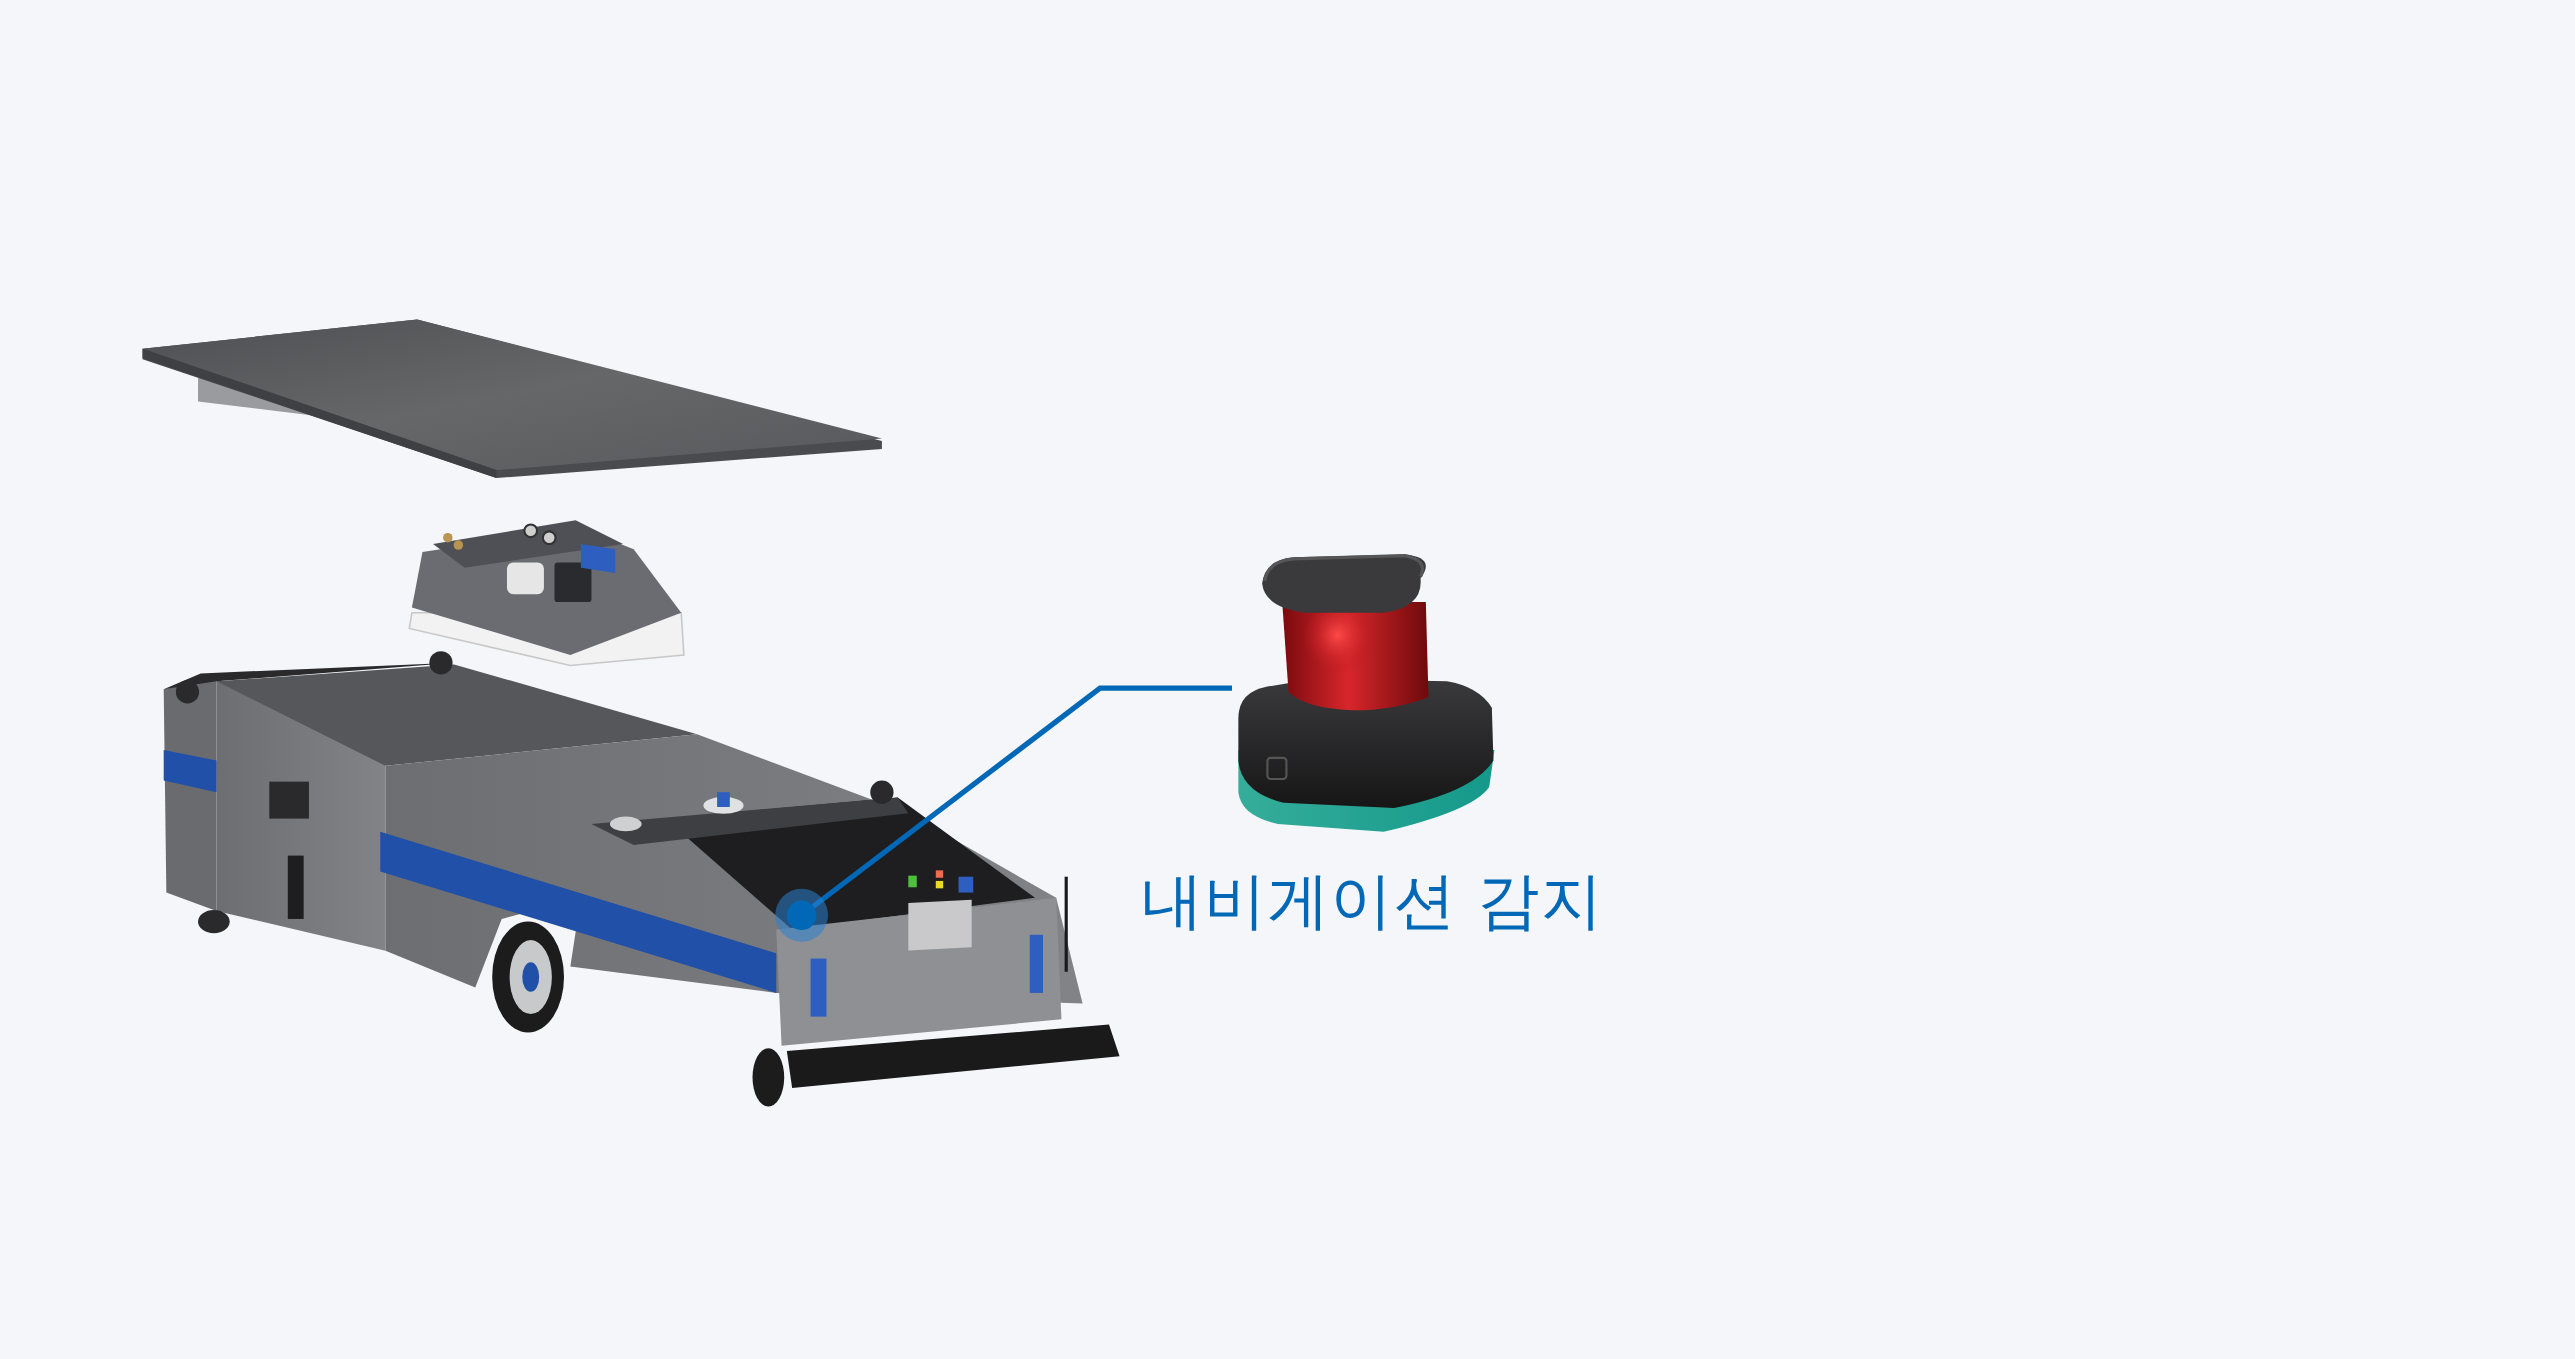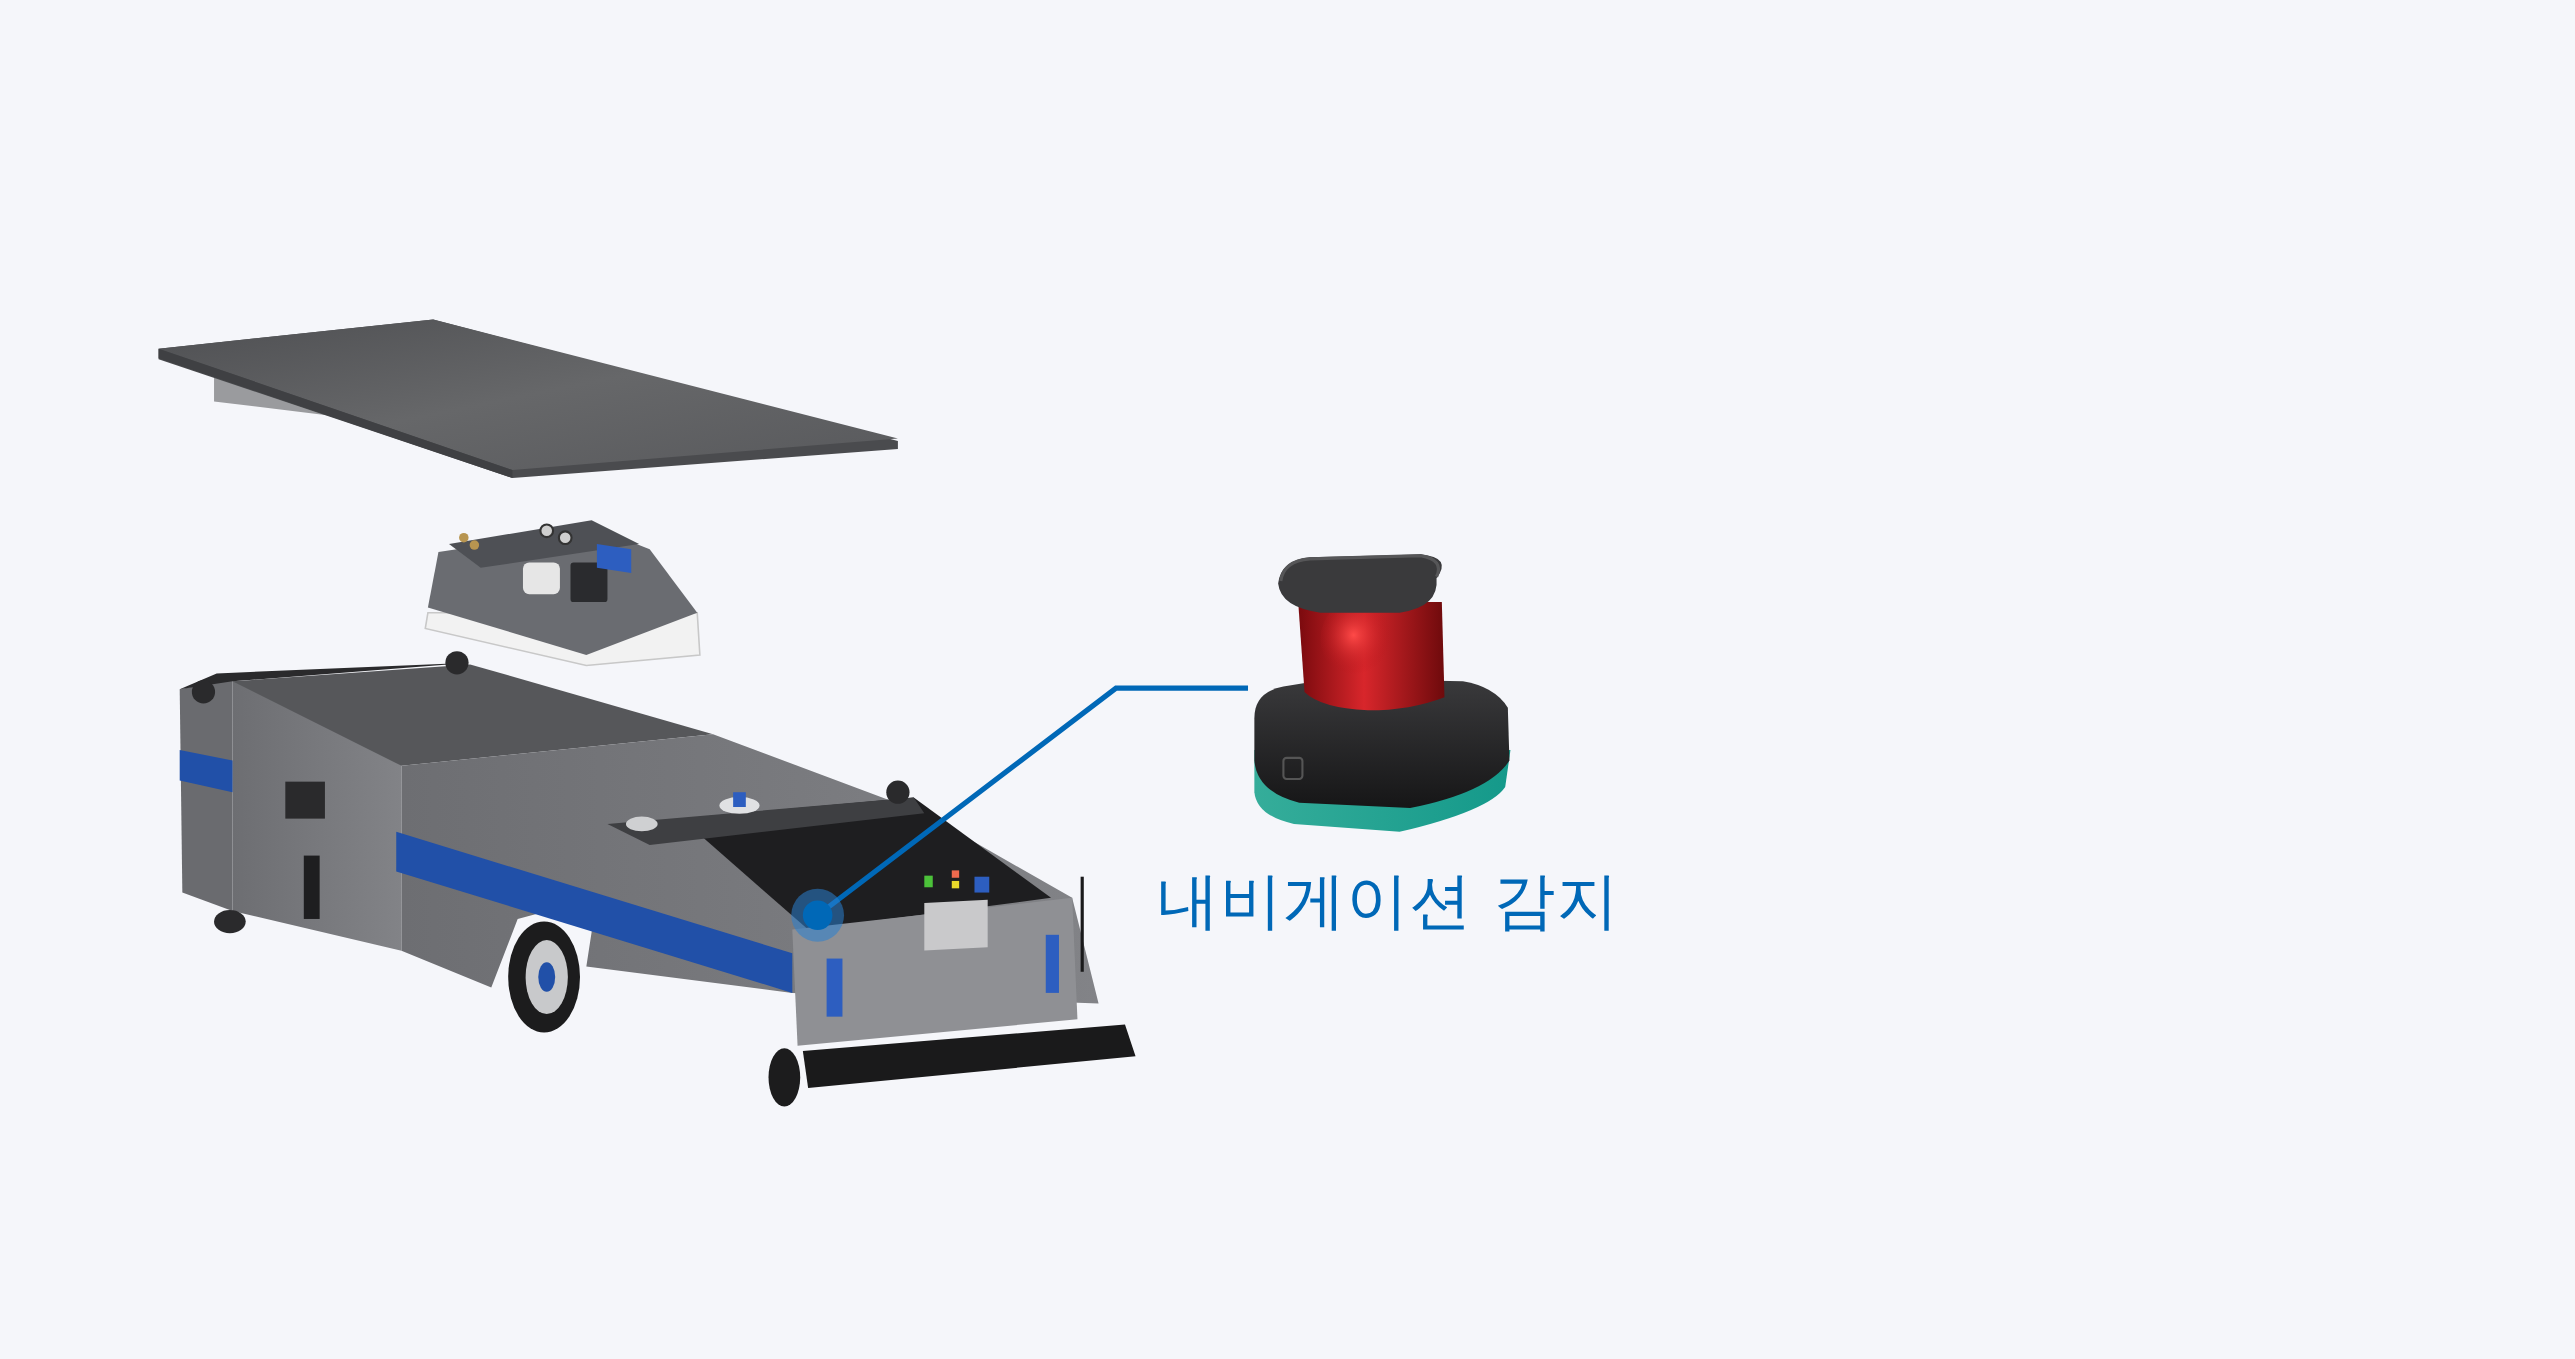--- a/index.html
+++ b/index.html
@@ -4,21 +4,21 @@
   <style>
     html, body {
       margin: 0;
       padding: 0;
       width: 2576px;
       height: 1360px;
       overflow: hidden;
       font-family: "DejaVu Sans", "Liberation Sans", sans-serif;
     }
     body { background: #f5f6fa; position: relative; }
-    .stage { position: absolute; left: 16px; top: 0; width: 2164px; height: 1360px; }
+    .stage { position: absolute; left: 0; top: 0; width: 2164px; height: 1360px; }
     svg.art { position: absolute; left: 0; top: 0; }
     .callout-label {
       position: absolute;
       left: 1141px;
       top: 861px;
       font-size: 62px;
       line-height: 79px;
       letter-spacing: 1.1px;
       white-space: nowrap;
       font-weight: normal;

